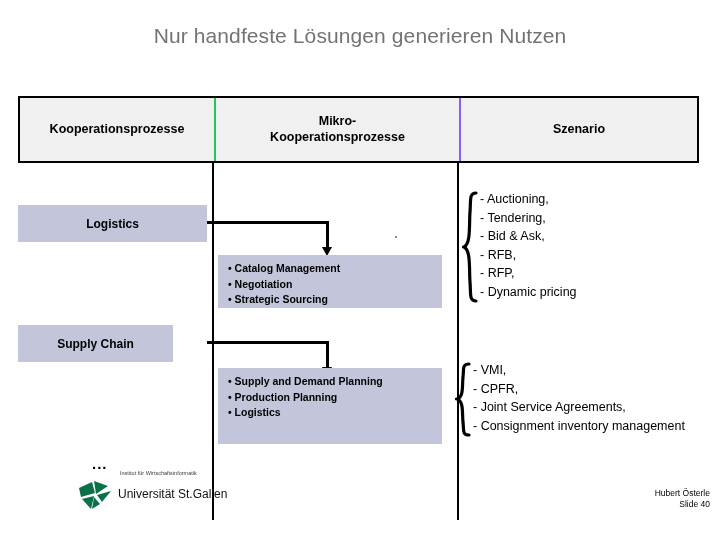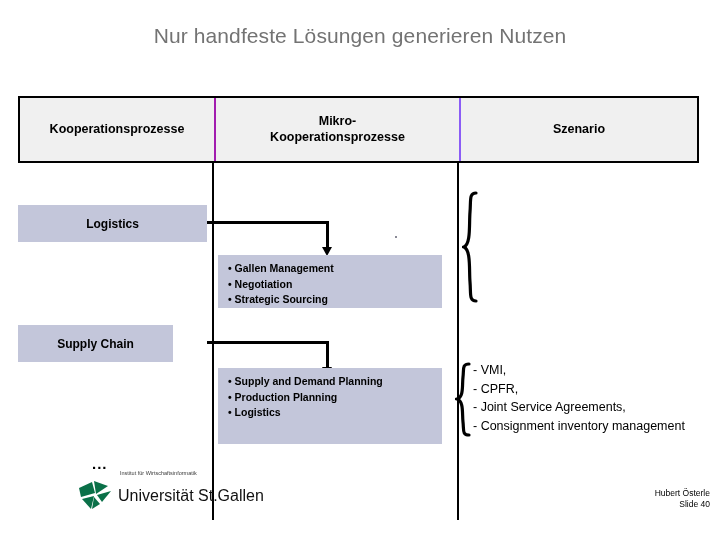--- a/index.html
+++ b/index.html
@@ -40,21 +40,21 @@
     position: absolute;
     top: 0; height: 100%;
     display: flex; align-items: center; justify-content: center;
     text-align: center;
     font-size: 12.5px;
     font-weight: bold;
     line-height: 1.22;
     box-sizing: border-box;
   }
   #header-cell-kooperationsprozesse { left: 0;     width: 194px; }
-  #header-cell-mikro               { left: 194px; width: 245px; border-left: 2px solid #a21caf; }
+  #header-cell-mikro               { left: 194px; width: 245px; border-left: 2px solid #22c55e; }
   #header-cell-szenario            { left: 439px; width: 238px; border-left: 2px solid #8b5cf6; }
 
   
   .col-rule {
     position: absolute;
     width: 2px; background: #000000;
     top: 163px;
   }
   #col-rule-1 { left: 212px; height: 357px; }
   #col-rule-2 { left: 457px; height: 357px; }
@@ -136,21 +136,21 @@
 
   
   #logo-block { position: absolute; left: 78px; top: 470px; width: 160px; height: 48px; }
   #logo-institute-line {
     position: absolute; left: 42px; top: 0;
     font-size: 5.5px; color: #3b3b3b; white-space: nowrap;
   }
   #logo-mark { position: absolute; left: 0; top: 10px; }
   #logo-wordmark {
     position: absolute; left: 40px; top: 17px;
-    font-size: 16px; color: #111111; white-space: nowrap;
+    font-size: 12px; color: #111111; white-space: nowrap;
   }
 
   
   #footer-credit {
     position: absolute; right: 10px; top: 488px;
     text-align: right; font-size: 8.5px; line-height: 11px;
     color: #000000;
   }
 </style>
 </head>
@@ -182,30 +182,38 @@
   <div class="elbow" id="elbow-commerce">
     <div class="h-seg"></div>
     <div class="v-seg"></div>
     <div class="arrow-head"></div>
   </div>
 
   <div class="stray-dot"></div>
 
   <div class="micro-box" id="micro-box-commerce">
     <ul>
-      <li>Gallen Management</li>
+      <li>Catalog Management</li>
       <li>Negotiation</li>
       <li>Strategic Sourcing</li>
     </ul>
   </div>
 
   <div class="scenario-group" id="scenario-group-commerce">
     <svg class="brace" width="16" height="115" viewBox="0 0 16 115">
       <path d="M14 3 C7 3 9 10 8 22 C7 34 9 54 2 57 C9 60 7 80 8 92 C9 104 7 111 14 111" fill="none" stroke="#000" stroke-width="3.2" stroke-linecap="round"></path>
     </svg>
+    <ul class="scenario-list">
+      <li>- Auctioning,</li>
+      <li>- Tendering,</li>
+      <li>- Bid &amp; Ask,</li>
+      <li>- RFB,</li>
+      <li>- RFP,</li>
+      <li>- Dynamic pricing</li>
+    </ul>
   </div>
 
   <div class="category-box" id="category-box-supply-chain">
     <span>Supply Chain</span>
   </div>
 
   <div class="elbow" id="elbow-supply-chain">
     <div class="h-seg"></div>
     <div class="v-seg"></div>
     <div class="arrow-head"></div>

